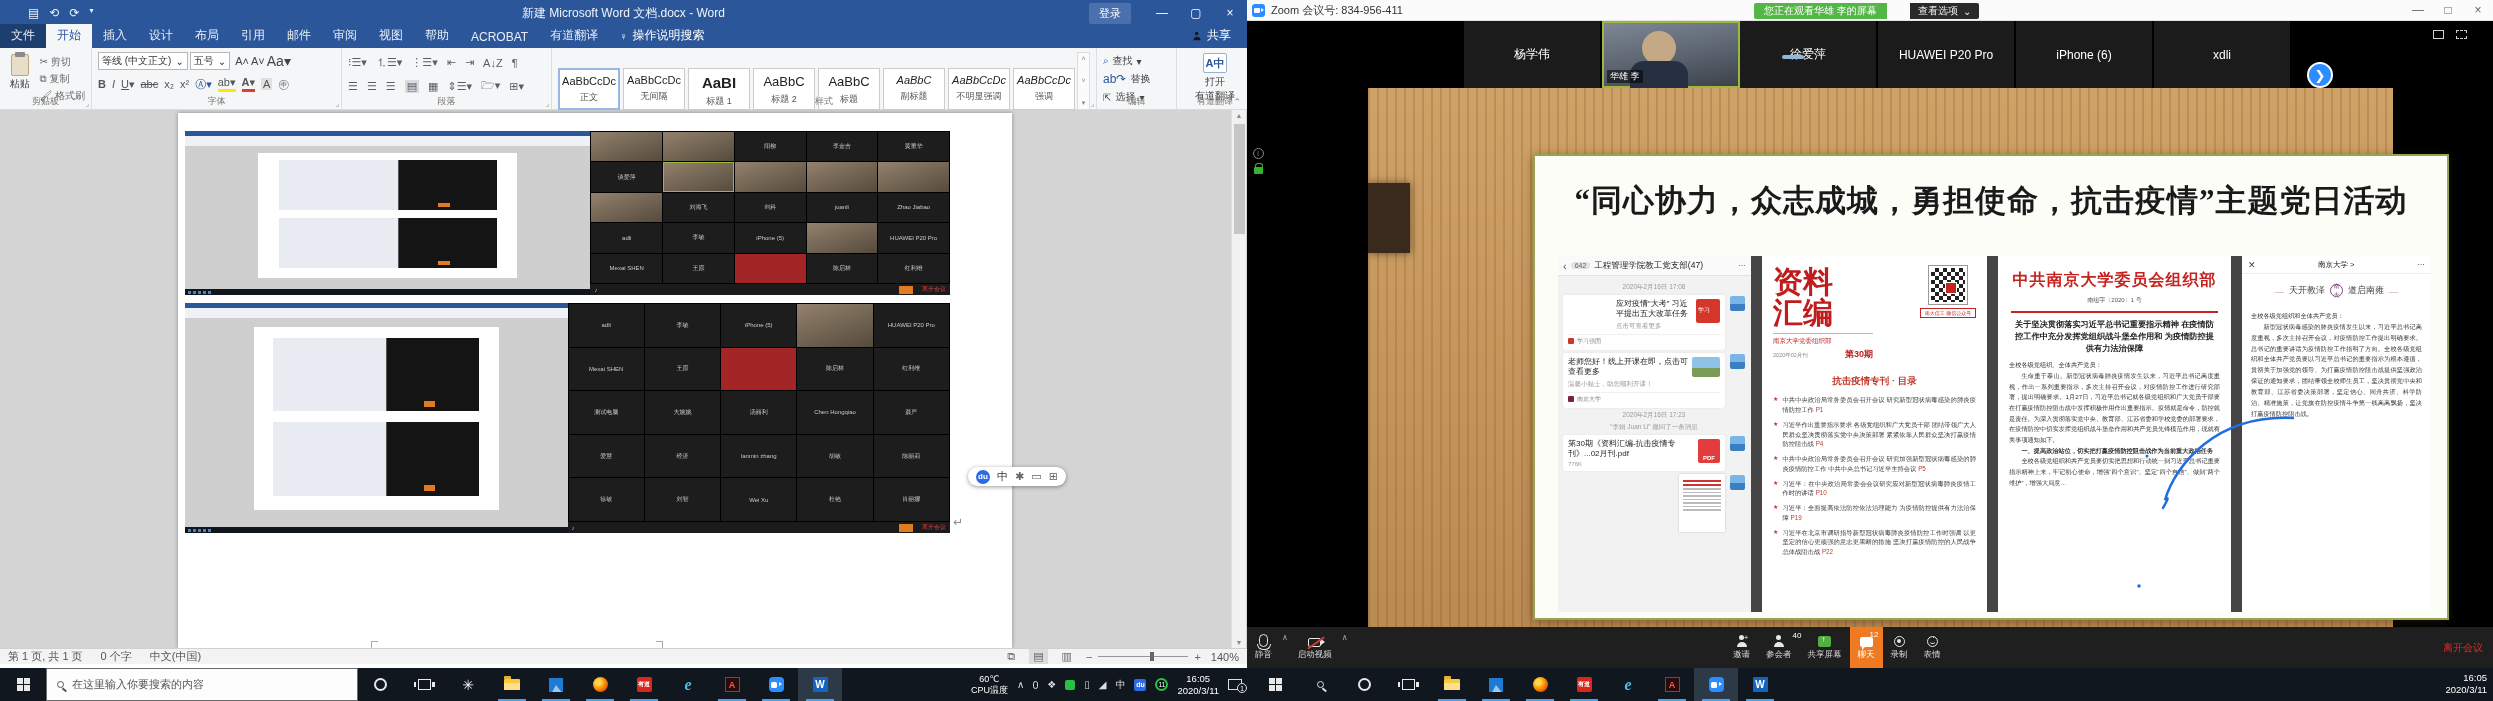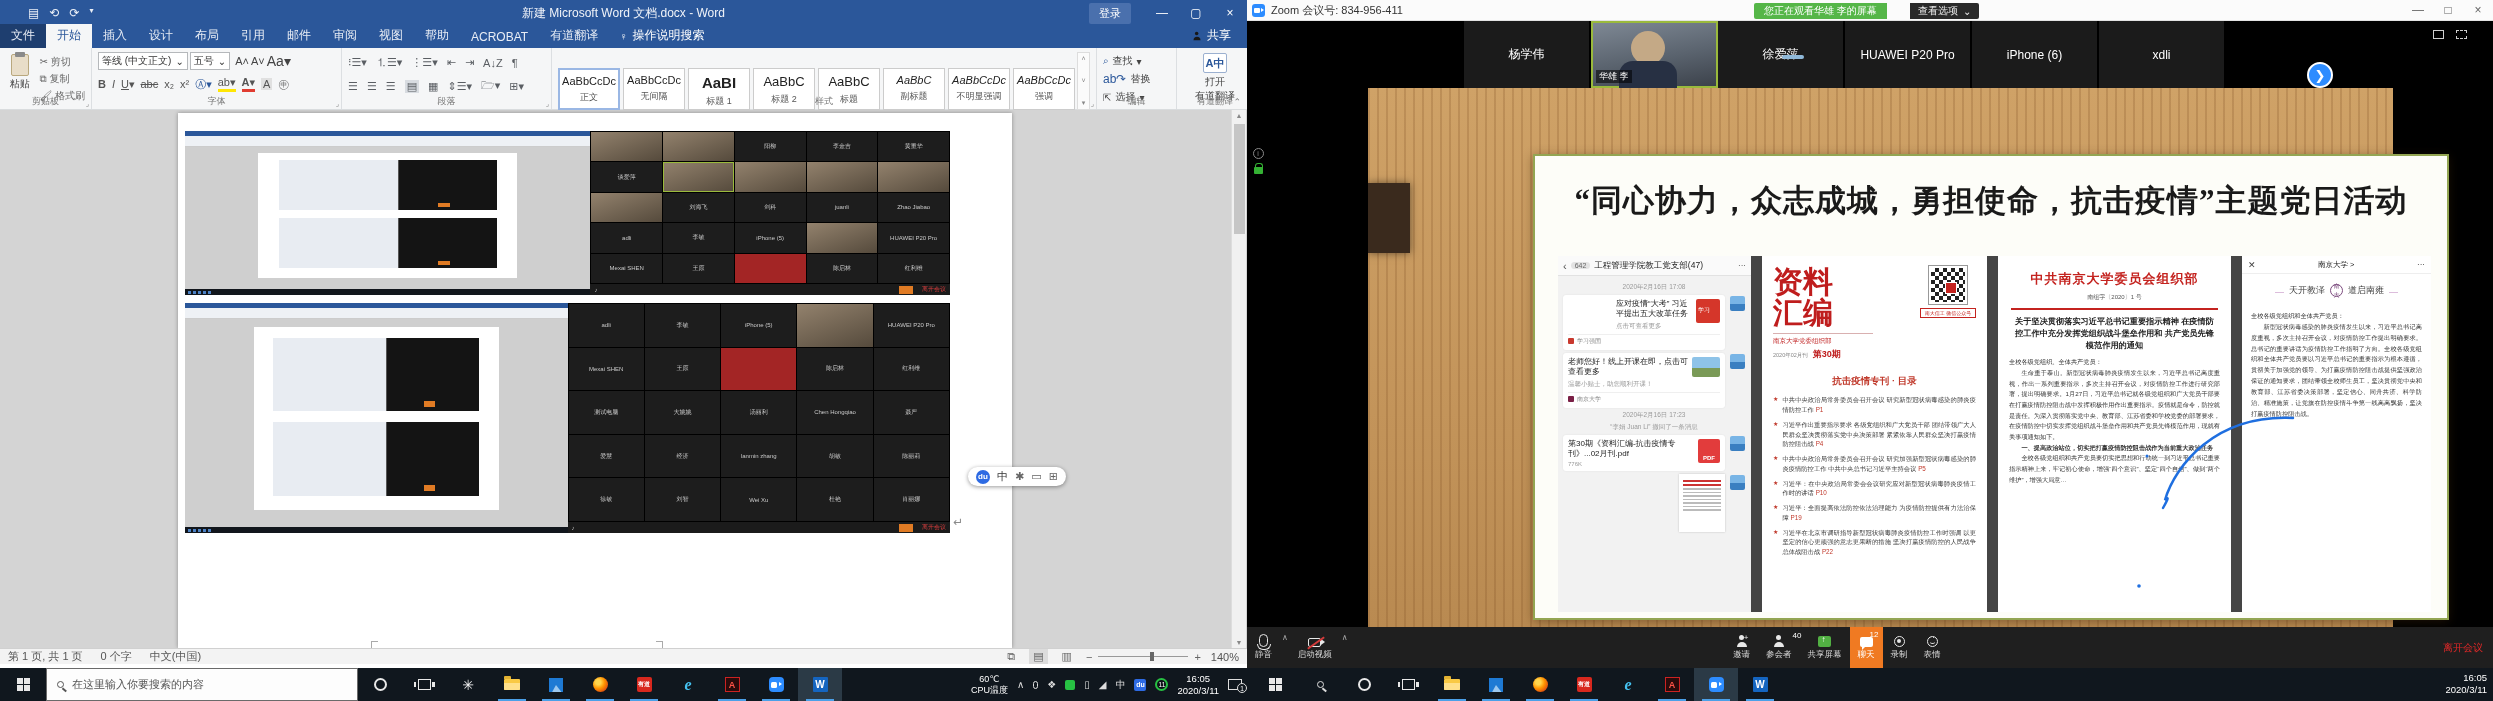--- a/index.html
+++ b/index.html
@@ -113,21 +113,21 @@
   .z-appicon:after { content:""; position:absolute; right:1px; top:4px; border-left:3px solid #fff; border-top:2px solid transparent; border-bottom:2px solid transparent;}
   .z-banner { position:absolute; left:507px; top:3px; height:16px; background:#55b648; color:#fff; font-size:10px;
     display:flex; align-items:center; padding:0 10px; border-radius:2px 0 0 2px; }
   .z-viewopt { position:absolute; left:663px; top:3px; height:16px; background:#2a2a2a; color:#eee; font-size:10px;
     display:flex; align-items:center; gap:5px; padding:0 8px; border-radius:0 2px 2px 0; }
   .z-tb-ctrl { margin-left:auto; display:flex; }
   .z-tb-ctrl span { width:30px; text-align:center; color:#666; font-size:12px; }
 
   .z-strip { position:absolute; left:0; top:21px; right:0; height:67px; background:#000; }
   .strip-tiles { position:absolute; left:217px; top:0; height:67px; display:flex; }
-  .s-tile { width:127px; height:67px; background:#1b1b1b; border-right:2px solid #000; color:#fff; font-size:12px;
+  .s-tile { width:138px; height:67px; background:#1b1b1b; border-right:2px solid #000; color:#fff; font-size:12px;
     display:flex; align-items:center; justify-content:center; position:relative; }
   .s-tile.video { background:linear-gradient(170deg,#7e8894 0%,#5a636e 55%,#3c424b 100%); border:2px solid #9aba3c; }
   .s-tile.video .head { position:absolute; left:38px; top:8px; width:34px; height:34px; border-radius:50%; background:#c4a986; }
   .s-tile.video .bodyshape { position:absolute; left:26px; top:38px; width:58px; height:28px; border-radius:14px 14px 0 0; background:#273043; }
   .s-label { position:absolute; left:3px; bottom:3px; background:rgba(0,0,0,.55); color:#fff; font-size:9px; padding:0 3px; }
   .strip-next { position:absolute; left:1060px; top:41px; width:26px; height:26px; border-radius:50%; background:#2d8cff;
     color:#fff; display:flex; align-items:center; justify-content:center; font-size:13px; border:2px solid #fff; }
   .strip-corner { position:absolute; top:9px; display:flex; gap:12px; left:1186px; }
   .sc-ic { width:11px; height:9px; border:1.5px solid #cfcfcf; }
   .sc-ic.full { border-style:dashed; }
@@ -181,31 +181,31 @@
   .p1 { width:225px; }
   .p1-top { display:flex; justify-content:space-between; }
   .p1-big { font-family:"Liberation Serif","DejaVu Serif",serif; font-weight:bold; color:#bf1d1d; font-size:30px; line-height:1.04; }
   .p1-qrcol { text-align:center; width:56px; }
   .qr { width:38px; height:38px; margin:0 auto;
     background:conic-gradient(#222 25%, #fff 0 50%, #222 0 75%, #fff 0);
     background-size:8px 8px; border:2px solid #fff; outline:1px solid #999; position:relative;}
   .qr:after { content:""; position:absolute; left:14px; top:14px; width:10px; height:10px; background:#c4231f; border:1px solid #fff;}
   .qr-label { margin-top:4px; border:1px solid #c4231f; color:#c4231f; font-size:5px; padding:1px 2px; white-space:nowrap;}
   .p1-org { color:#bf1d1d; font-size:6.5px; margin-top:5px; border-top:1px solid #d9b0b0; padding-top:3px; width:100px;}
-  .p1-issue { display:flex; align-items:baseline; gap:5px; margin-top:2px;}
+  .p1-issue { display:flex; align-items:baseline; gap:5px; margin-top:2px;justify-content:space-between;}
   .p1-date { color:#888; font-size:5.5px; }
   .p1-no { color:#bf1d1d; font-weight:bold; font-size:9px; }
   .p1-toc-title { text-align:center; color:#c0392b; font-weight:bold; font-size:9.5px; margin:14px 0 7px; }
   .toc-item { display:flex; gap:4px; margin-bottom:5px; line-height:1.55; font-size:6.3px; color:#3a3a3a; text-align:justify;}
   .toc-star { color:#c0392b; flex-shrink:0; font-size:6px; }
   .toc-page { color:#c0392b; }
 
   
   .p2 { width:233px; }
-  .p2-head { text-align:center; color:#c4231f; font-weight:bold; font-size:13px; letter-spacing:1px;
+  .p2-head { text-align:center; color:#c4231f; font-weight:bold; font-size:16px; letter-spacing:1px;
     font-family:"Liberation Serif","DejaVu Serif",serif; margin-top:4px; }
   .p2-docno { text-align:center; color:#555; font-size:6px; margin-top:5px; }
   .p2-rule { height:1.5px; background:#c4231f; margin:6px 2px; }
   .p2-title { text-align:center; font-weight:bold; font-size:8.2px; color:#222; line-height:1.5; margin:5px 4px; }
   .p2-body { font-size:6.2px; line-height:1.72; text-align:justify; color:#333; }
   .p2-body p { text-indent:2em; }
   .p2-salut { text-indent:0 !important; }
   .p2-h { font-weight:bold; }
 
   
@@ -824,21 +824,21 @@
                     <span class="toc-text">习近平在北京市调研指导新型冠状病毒肺炎疫情防控工作时强调 以更坚定的信心更顽强的意志更果断的措施 坚决打赢疫情防控的人民战争总体战阻击战 <span class="toc-page">P22</span></span>
                   </div>
                 </div>
             </div>
             <div class="pg-divider"></div>
 
             <div class="page p2">
               <div class="p2-head">中共南京大学委员会组织部</div>
               <div class="p2-docno">南组字〔2020〕1 号</div>
               <div class="p2-rule"></div>
-              <div class="p2-title">关于坚决贯彻落实习近平总书记重要指示精神 在疫情防控工作中充分发挥党组织战斗堡垒作用和 共产党员先锋模范作用的通知</div>
+              <div class="p2-title">关于坚决贯彻落实习近平总书记重要指示精神 在疫情防控工作中充分发挥党组织战斗堡垒作用和 为疫情防控提供有力法治保障</div>
               <div class="p2-body">
                 <p class="p2-salut">全校各级党组织、全体共产党员：</p>
                 <p>生命重于泰山。新型冠状病毒肺炎疫情发生以来，习近平总书记高度重视，作出一系列重要指示，多次主持召开会议，对疫情防控工作进行研究部署，提出明确要求。1月27日，习近平总书记就各级党组织和广大党员干部要在打赢疫情防控阻击战中发挥积极作用作出重要指示。疫情就是命令，防控就是责任。为深入贯彻落实党中央、教育部、江苏省委和学校党委的部署要求，在疫情防控中切实发挥党组织战斗堡垒作用和共产党员先锋模范作用，现就有关事项通知如下。</p>
                 <p class="p2-h">一、提高政治站位，切实把打赢疫情防控阻击战作为当前重大政治任务</p>
                 <p>全校各级党组织和共产党员要切实把思想和行动统一到习近平总书记重要指示精神上来，牢记初心使命，增强“四个意识”、坚定“四个自信”、做到“两个维护”，增强大局意…</p>
               </div>
             </div>
             <div class="pg-divider"></div>
 
             <div class="page p3">

